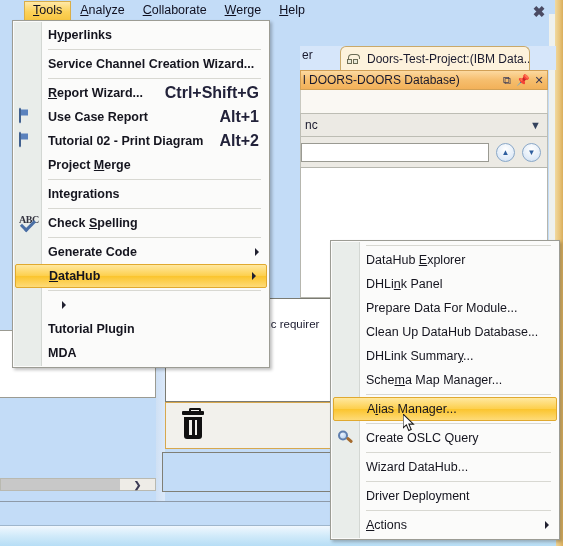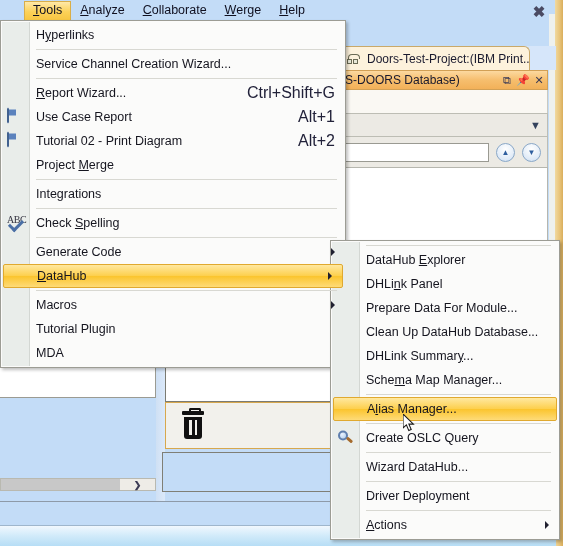--- a/index.html
+++ b/index.html
@@ -401,21 +401,21 @@
     <div class="status-band"></div>
 
     <div class="tabstrip"></div>
     <div class="tab-left-frag">er</div>
     <div class="tab-active">
       <span class="tab-icon">
           <b></b>
           <i></i>
           <i></i>
         </span>
-      <span>Doors-Test-Project:(IBM Print..</span>
+      <span>Doors-Test-Project:(IBM Data..</span>
     </div>
 
     <div class="doc-titlebar">
       <span class="title-text">l DOORS-DOORS Database)</span>
       <span class="tb-btn">⧉</span>
       <span class="tb-btn">📌</span>
       <span class="tb-btn">✕</span>
     </div>
 
     <div class="panel-body"></div>
@@ -437,21 +437,21 @@
   </div>
 
   <div class="menubar">
     <div class="mi active"><span class="u">T</span><span>ools</span></div>
     <div class="mi"><span class="u">A</span><span>nalyze</span></div>
     <div class="mi"><span class="u">C</span><span>ollaborate</span></div>
     <div class="mi"><span class="u">W</span><span>erge</span></div>
     <div class="mi"><span class="u">H</span><span>elp</span></div>
   </div>
 
-  <div class="menu" id="tools-menu" style="left:0; top:20px; width:346px;">
+  <div class="menu" id="tools-menu" style="left:12px; top:20px; width:258px;font-weight:bold;">
     <div class="gutter"></div>
     <div id="tools-menu-rows">
         <div class="mrow">
           <span class="label">H<span class="u">y</span>perlinks</span>
         </div>
         <div class="msep"></div>
         <div class="mrow">
           <span class="label">Service Channel Creation Wizard...</span>
         </div>
         <div class="msep"></div>
@@ -485,21 +485,20 @@
         <div class="mrow">
           <span class="label">Generate Code</span>
           <span class="arrow"></span>
         </div>
         <div class="mrow hl">
           <span class="label"><span class="u">D</span>ataHub</span>
           <span class="arrow"></span>
         </div>
         <div class="msep"></div>
         <div class="mrow">
-          <span class="label">Macros</span>
           <span class="arrow"></span>
         </div>
         <div class="mrow">
           <span class="label">Tutorial Plugin</span>
         </div>
         <div class="mrow">
           <span class="label">MDA</span>
         </div>
       </div>
   </div>

